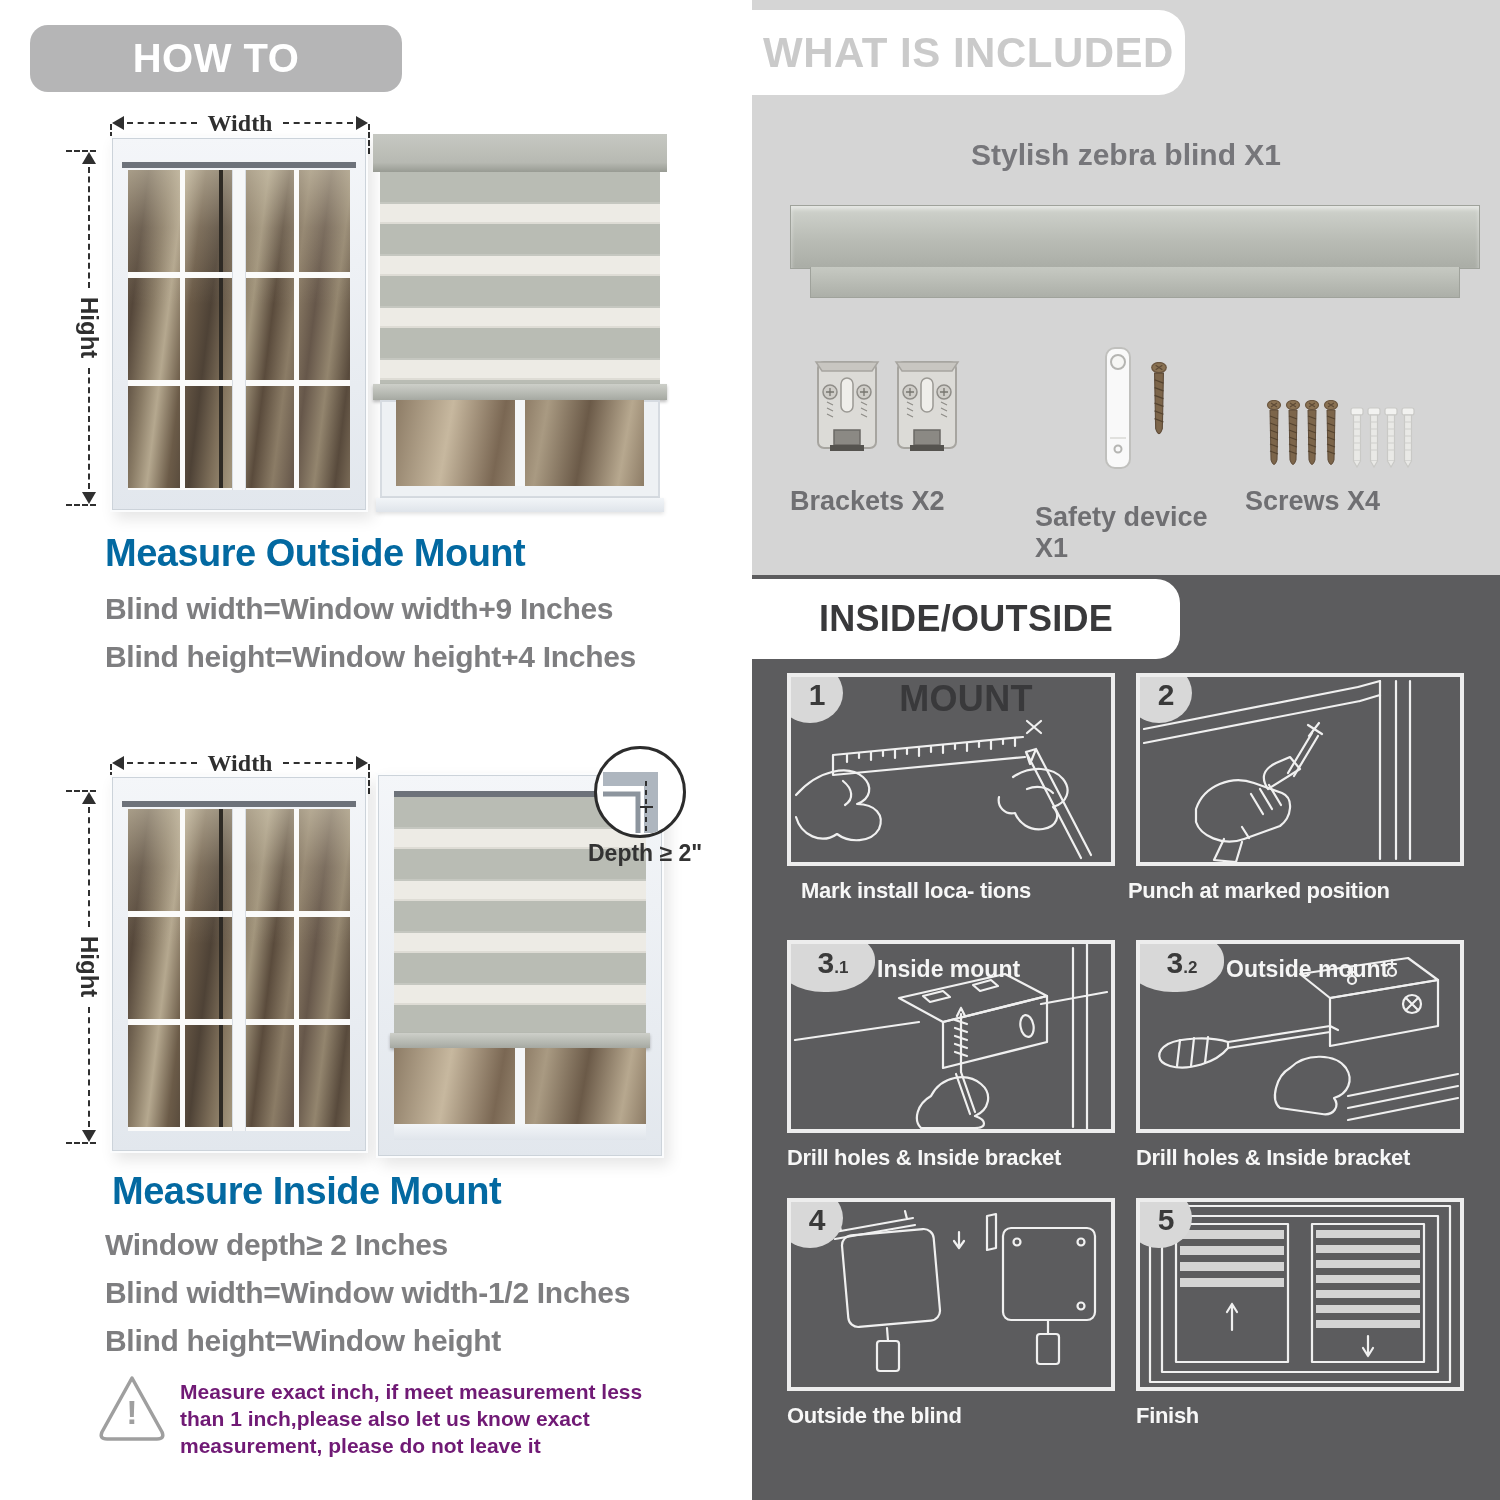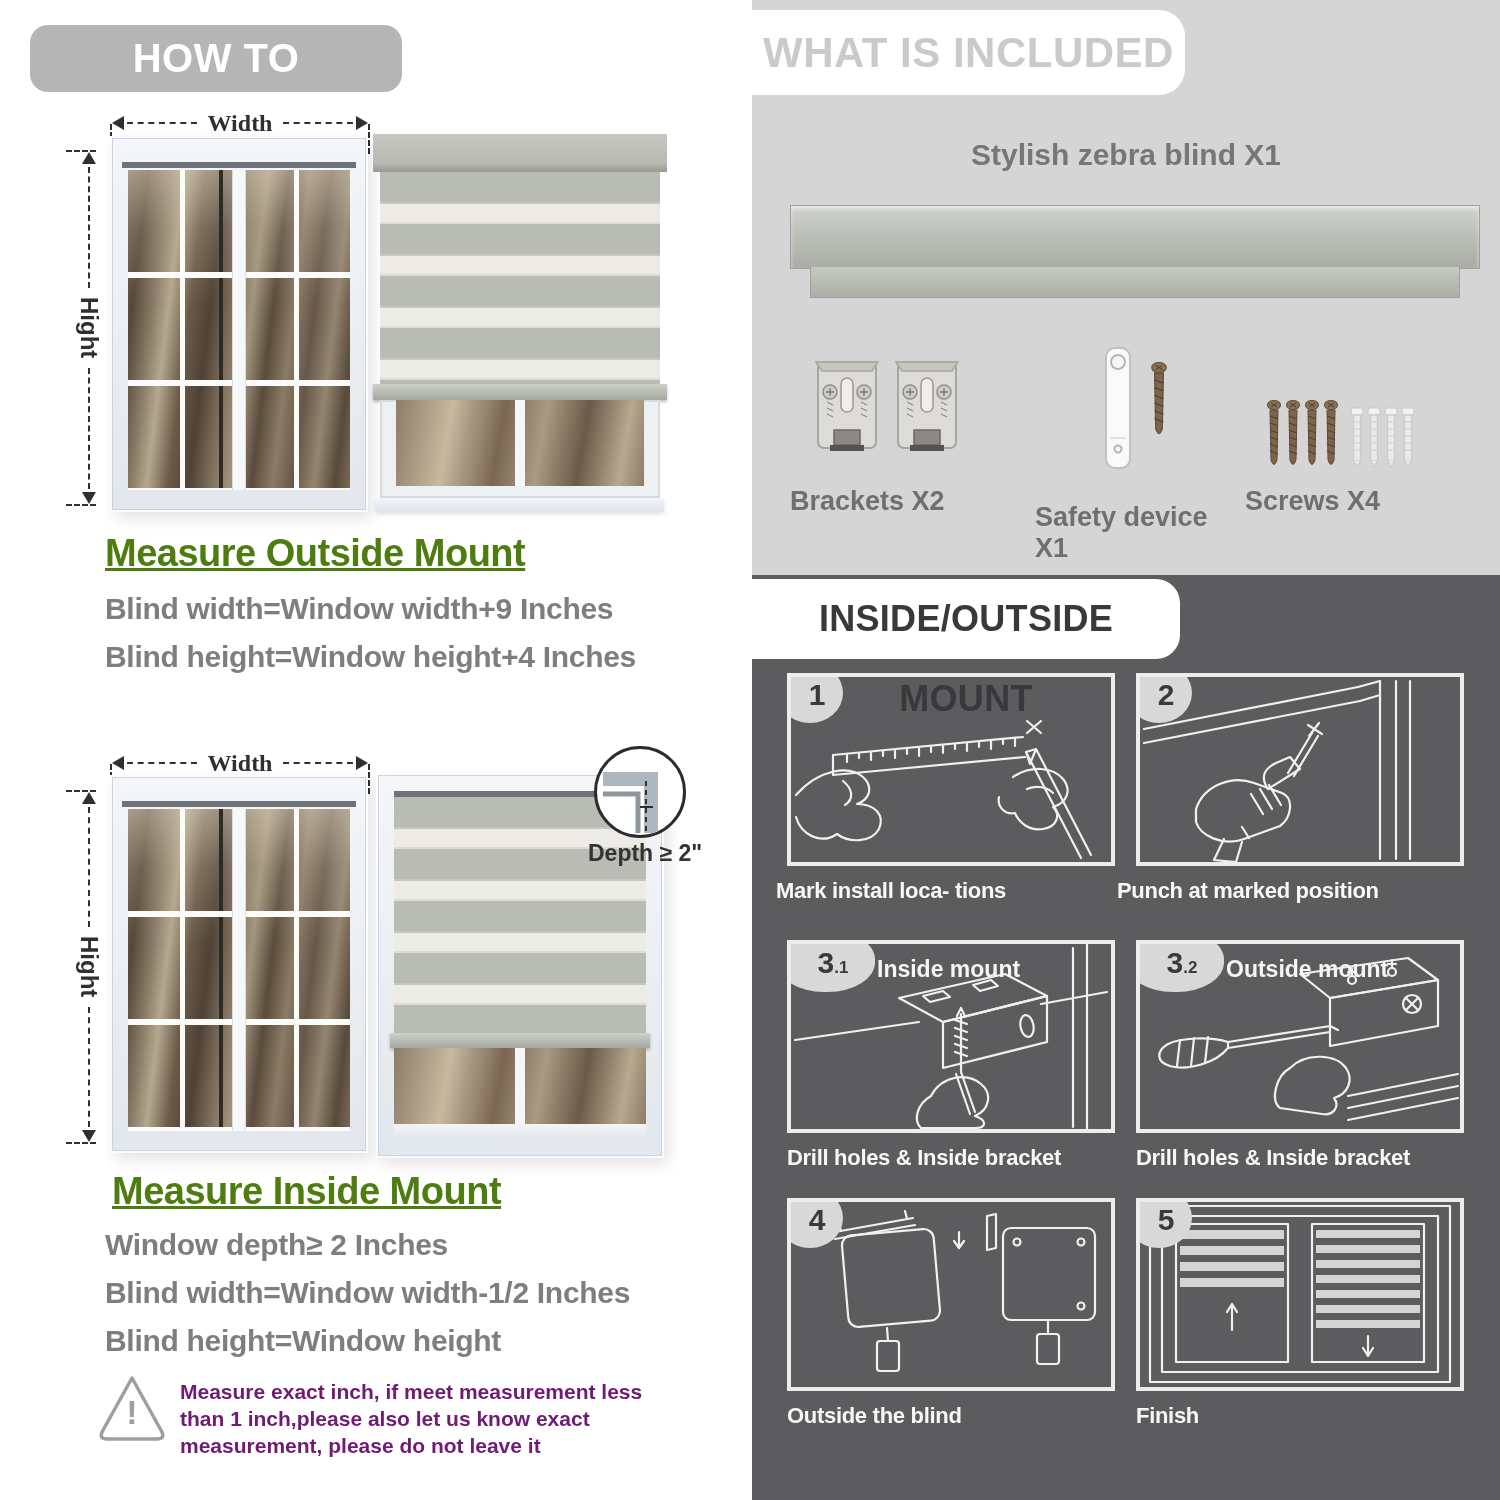--- a/index.html
+++ b/index.html
@@ -9,21 +9,21 @@
 
   
   .banner-left{left:30px;top:25px;width:372px;height:67px;background:#b5b5b6;border-radius:18px;
     color:#fff;font-size:40px;font-weight:bold;text-align:center;line-height:67px;letter-spacing:.5px;}
   .banner-included{left:0;top:10px;width:433px;height:85px;background:#fff;border-radius:0 26px 26px 0;
     color:#cacaca;font-size:42px;font-weight:bold;text-align:center;line-height:85px;letter-spacing:.5px;}
   .banner-mount{left:0;top:4px;width:428px;height:80px;background:#fff;border-radius:0 24px 24px 0;
     color:#39393b;font-size:36px;font-weight:bold;text-align:center;line-height:80px;letter-spacing:.3px;}
 
   
-  .h-measure{color:#4d7c0f;font-size:38px;font-weight:bold;letter-spacing:-.5px;white-space:nowrap;text-decoration:underline;}
+  .h-measure{color:#0369a1;font-size:38px;font-weight:bold;letter-spacing:-.5px;white-space:nowrap;}
   .l-measure{color:#7e7e80;font-size:30px;font-weight:bold;letter-spacing:-.3px;white-space:nowrap;}
   .warn-text{color:#701a75;font-size:21px;font-weight:bold;line-height:27px;width:482px;}
 
   
   .dimrow{display:flex;align-items:center;height:30px;font-family:Liberation Serif, serif;}
   .dimrow .dash{flex:1;border-top:2px dashed #2f2f2f;margin:0 3px;}
   .dimrow .lbl{color:#2f2f2f;font-size:24px;font-weight:bold;padding:0 8px;white-space:nowrap;}
   .ah-l{width:0;height:0;border-style:solid;border-width:7px 12px 7px 0;border-color:transparent #2f2f2f transparent transparent;}
   .ah-r{width:0;height:0;border-style:solid;border-width:7px 0 7px 12px;border-color:transparent transparent transparent #2f2f2f;}
   .vtick{position:absolute;border-left:2px dashed #2f2f2f;height:30px;top:16px;}
@@ -311,37 +311,37 @@
         <path d="M300,178 L245,72 M290,181 L235,75 M245,72 L235,75 L239,87 Z"></path>
         <path d="M5,118 C28,92 58,88 72,100 C82,109 80,122 66,127 C84,127 94,138 88,152 C80,166 58,166 46,157 C30,168 10,158 5,140"></path>
         <path d="M52,104 C62,112 63,122 54,128"></path>
         <path d="M222,100 C240,88 262,90 272,102 C281,113 276,126 262,130 C270,138 266,150 252,152 C238,154 228,146 224,136 C214,138 206,130 208,120"></path>
         <path d="M236,112 C246,108 256,110 262,116"></path>
       </svg>
       <div class="badge">
         <span class="num">1</span>
       </div>
     </div>
-    <div class="caption" style="left:24px;top:303px;">Mark install loca- tions</div>
+    <div class="caption" style="left:49px;top:303px;">Mark install loca- tions</div>
 
     <div class="abs step" style="left:384px;top:98px;">
       <svg class="art" viewBox="0 0 320 185">
         <path d="M4,52 L218,10 M4,66 L220,24 M218,10 L240,4 M220,24 L240,18"></path>
         <path d="M240,4 L240,182 M256,4 L256,182 M270,4 L270,182"></path>
         <path d="M148,96 L172,56 M154,99 L178,59 M168,48 l14,9 M179,46 l-10,13"></path>
         <path d="M128,112 C120,100 124,92 136,86 L150,80 L160,92 L128,112"></path>
         <path d="M56,132 C64,108 92,98 114,106 L142,116 C154,121 152,140 140,149 L104,162 C82,170 60,158 56,145 Z"></path>
         <path d="M120,112 l12,20 M129,108 l12,20 M111,117 l12,20"></path>
         <path d="M84,162 L74,183 L96,185 L102,165 M102,150 l7,11"></path>
       </svg>
       <div class="badge">
         <span class="num">2</span>
       </div>
     </div>
-    <div class="caption" style="left:365px;top:303px;">Punch at marked position</div>
+    <div class="caption" style="left:376px;top:303px;">Punch at marked position</div>
 
     <div class="abs step" style="left:35px;top:365px;">
       <svg class="art" viewBox="0 0 320 185">
         <path d="M4,96 L128,78 M282,4 L282,183 M296,0 L296,185 M250,60 L316,48"></path>
         <path d="M108,54 L214,30 L256,52 L152,78 Z"></path>
         <path d="M152,78 L256,52 L256,98 L152,124 Z"></path>
         <path d="M132,52 l20,-5 l7,6 l-20,5 Z M182,41 l18,-5 l7,6 l-18,5 Z"></path>
         <ellipse cx="236" cy="82" rx="6.5" ry="11" transform="rotate(-10 236 82)"></ellipse>
         <path d="M170,70 L170,128 M170,64 l-4,8 M170,64 l4,8"></path>
         <path d="M164,76 l12,4 M164,84 l12,4 M164,92 l12,4 M164,100 l12,4 M164,108 l12,4"></path>

